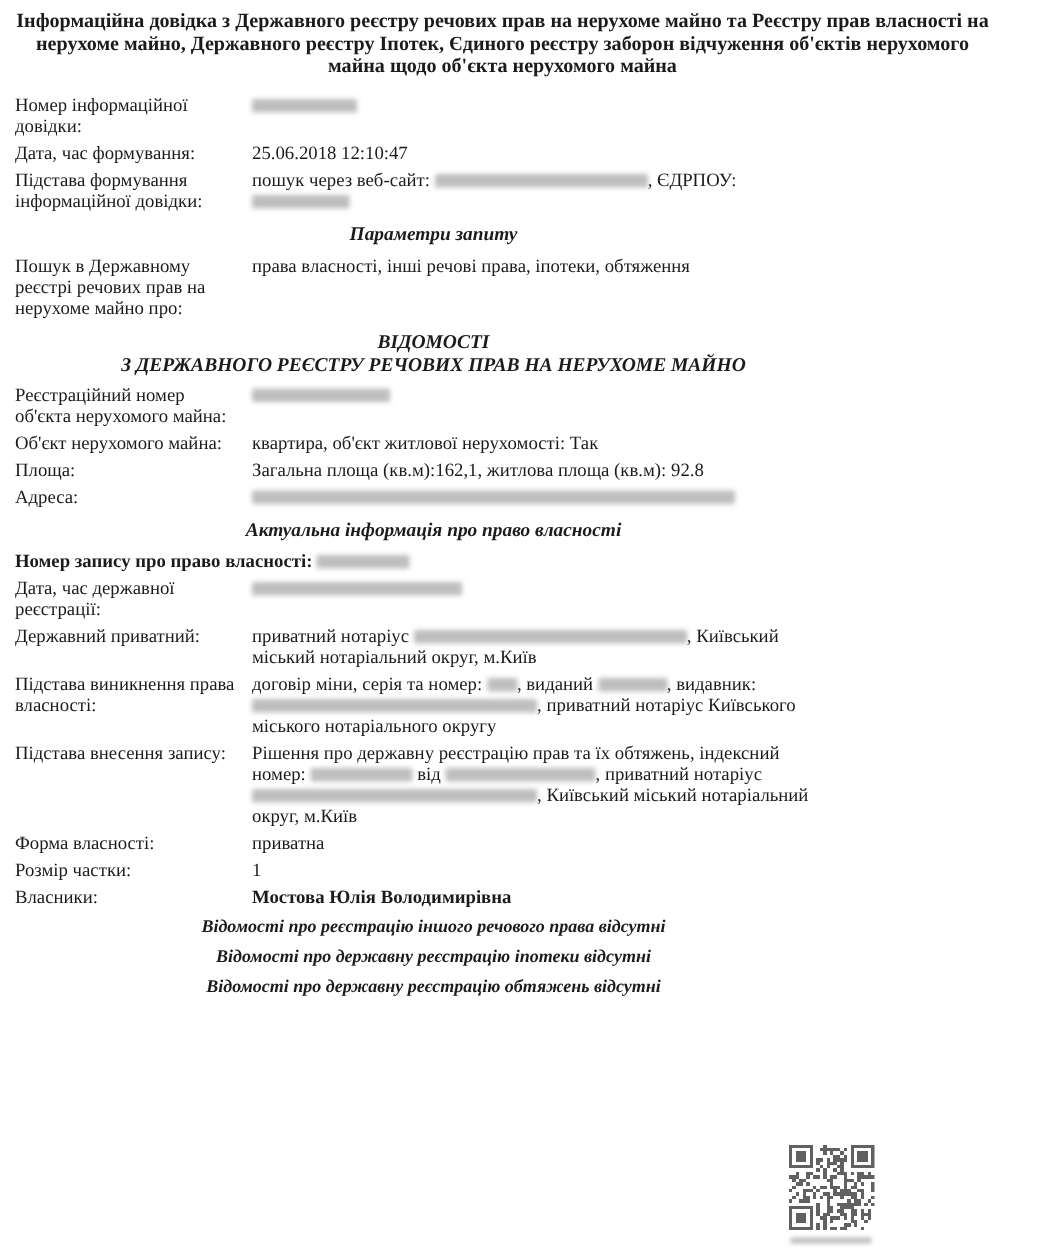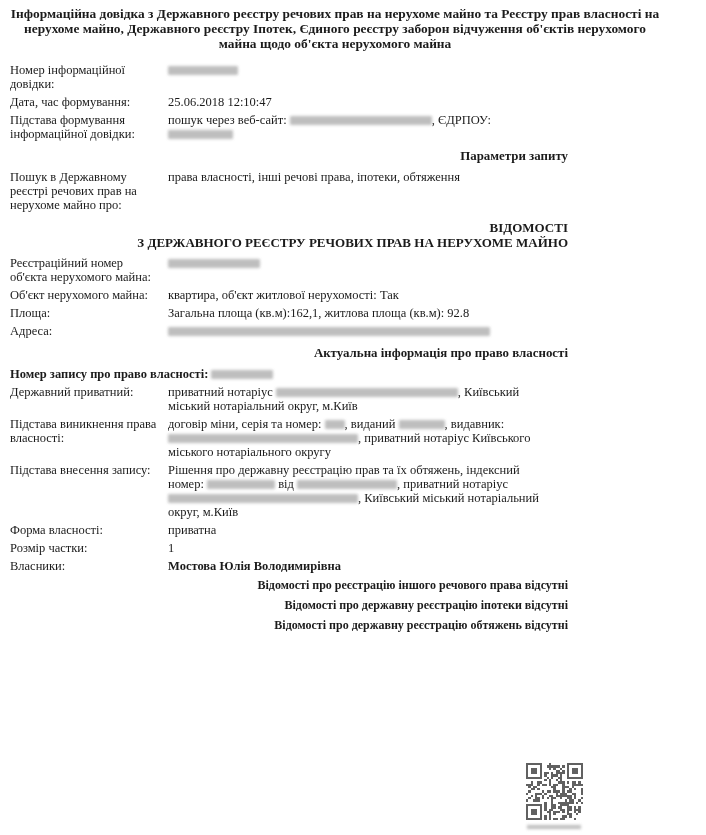--- a/index.html
+++ b/index.html
@@ -23,21 +23,21 @@
     font-size: 13.4px;
     line-height: 15px;
     width: 650px;
     margin: 0 auto 12px auto;
   }
   .field-row { display: flex; margin-bottom: 4px; }
   .field-label { width: 158px; flex-shrink: 0; padding-right: 6px; }
   .field-value { width: 500px; }
   .inline-row { margin-bottom: 4px; }
   .inline-row .field-label-inline { font-weight: bold; }
-  .section-heading { text-align: right; font-weight: bold; }
+  .section-heading { text-align: center; font-weight: bold; font-style: italic; }
   .h-sub { font-size: 12.9px; margin: 8px 0 6px 0; line-height: 15px; }
   .h-main { font-size: 13px; margin: 8px 0 6px 0; line-height: 15px; }
   .h-absent { font-size: 12px; margin: 5px 0 5px 0; line-height: 15px; }
   .redacted {
     display: inline-block;
     height: 9px;
     background: #aeaeae;
     border-radius: 1px;
     filter: blur(1.6px);
     opacity: 0.8;
@@ -98,20 +98,24 @@
       <div class="field-row">
         <div class="field-label">Площа:</div>
         <div class="field-value"><span>Загальна площа (кв.м):162,1, житлова площа (кв.м): 92.8</span></div>
       </div>
       <div class="field-row">
         <div class="field-label">Адреса:</div>
         <div class="field-value"><span class="redacted" style="width: 322px;"></span></div>
       </div>
       <div class="section-heading h-sub">Актуальна інформація про право власності</div>
       <div class="inline-row"><span class="field-label-inline">Номер запису про право власності:</span> <span><span class="redacted" style="width: 62px;"></span></span></div>
+      <div class="field-row">
+        <div class="field-label">Дата, час державної реєстрації:</div>
+        <div class="field-value"><span class="redacted" style="width: 140px;"></span></div>
+      </div>
       <div class="field-row">
         <div class="field-label">Державний приватний:</div>
         <div class="field-value"><span>приватний нотаріус </span><span class="redacted" style="width: 182px;"></span><span>, Київський</span><br><span>міський нотаріальний округ, м.Київ</span></div>
       </div>
       <div class="field-row">
         <div class="field-label">Підстава виникнення права власності:</div>
         <div class="field-value"><span>договір міни, серія та номер: </span><span class="redacted" style="width: 20px;"></span><span>, виданий </span><span class="redacted" style="width: 46px;"></span><span>, видавник:</span><br><span class="redacted" style="width: 190px;"></span><span>, приватний нотаріус Київського</span><br><span>міського нотаріального округу</span></div>
       </div>
       <div class="field-row">
         <div class="field-label">Підстава внесення запису:</div>

